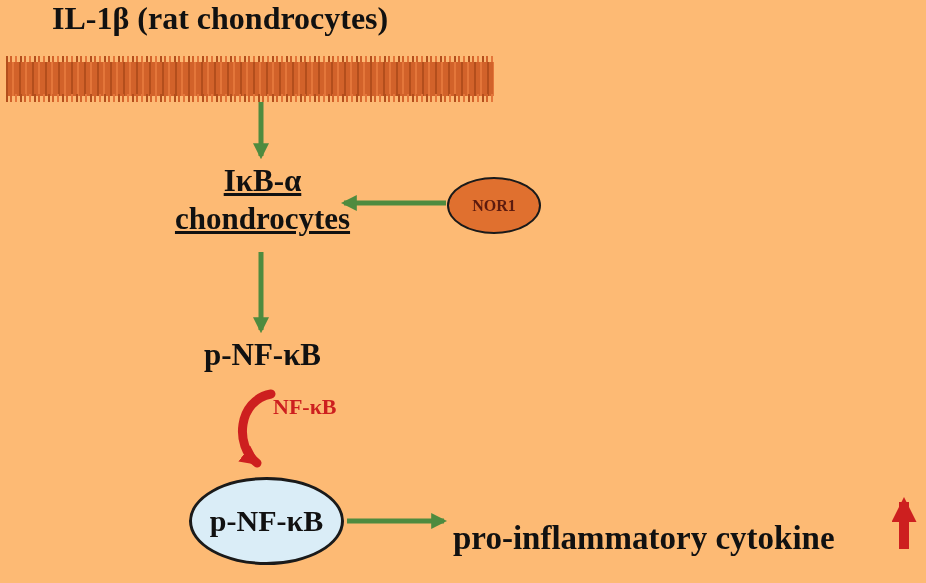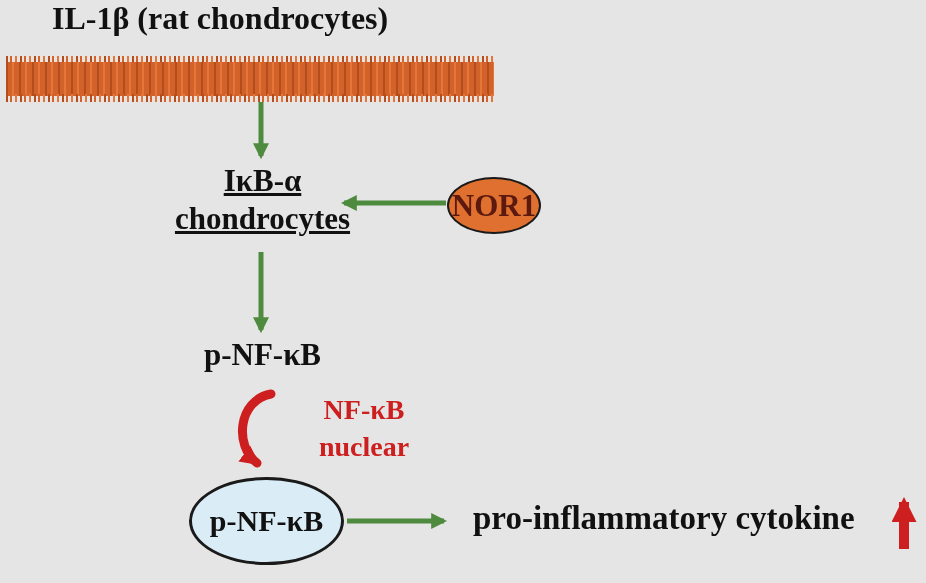--- a/index.html
+++ b/index.html
@@ -4,21 +4,21 @@
 <style>
   :root{
     --membrane:#d2622a; --membrane-dark:#b34e1c; --membrane-light:#e4763a;
     --arrow-green:#4e8b3f; --red:#cd1f1f;
     --nor1-fill:#e0702f; --nor1-text:#5c1a0e;
     --nucleus-fill:#daedf7; --text:#111111;
   }
   *{box-sizing:border-box;}
   html,body{margin:0;padding:0;}
   body{font-family:"Liberation Serif", serif; background:#ffffff;}
-  .canvas{position:relative;width:926px;height:583px;background:#e5e5e5;overflow:hidden;}
+  .canvas{position:relative;width:926px;height:583px;background:#fdba74;overflow:hidden;}
 
   .title{position:absolute;left:52px;top:0;font-size:32px;font-weight:bold;color:var(--text);white-space:nowrap;}
 
   .membrane{position:absolute;left:6px;top:56px;width:488px;height:46px;}
   .membrane-core{position:absolute;left:0;right:0;top:6px;bottom:6px;
     background:repeating-linear-gradient(90deg,
       var(--membrane-dark) 0 2px, var(--membrane) 2px 6px,
       var(--membrane-light) 6px 8px, var(--membrane) 8px 13px);}
   .membrane-fringe{position:absolute;left:0;right:0;height:8px;
     background:repeating-linear-gradient(90deg,
@@ -31,28 +31,28 @@
   svg.arrows{position:absolute;left:0;top:0;pointer-events:none;}
   .green-arrow{stroke:var(--arrow-green);stroke-width:5;fill:none;}
   .red-curve{stroke:var(--red);stroke-width:9;fill:none;stroke-linecap:round;}
   .red-up{stroke:var(--red);stroke-width:10;fill:none;}
   .fill-green{fill:var(--arrow-green);}
   .fill-red{fill:var(--red);}
 
   .label{position:absolute;font-weight:bold;color:var(--text);}
   .ikb{left:120px;top:162px;width:285px;text-align:center;font-size:31px;line-height:1.22;text-decoration:underline;}
   .pnfkb{left:140px;top:337px;width:245px;text-align:center;font-size:31px;}
-  .transloc{left:284px;top:392px;width:160px;text-align:center;font-size:28px;
+  .transloc{left:273px;top:392px;width:160px;font-size:22px;
     color:var(--red);line-height:1.32;}
-  .output{left:453px;top:500px;font-size:33px;white-space:nowrap;margin-left:20px;}
+  .output{left:453px;top:520px;font-size:33px;white-space:nowrap;}
 
   .nor1{position:absolute;left:447px;top:177px;width:94px;height:57px;border-radius:50%;
     background:var(--nor1-fill);border:2px solid #1a1a1a;
     display:flex;align-items:center;justify-content:center;
-    font-size:31px;font-weight:bold;color:var(--nor1-text);}
+    font-size:16px;font-weight:bold;color:var(--nor1-text);}
   .nucleus{position:absolute;left:189px;top:477px;width:155px;height:88px;border-radius:50%;
     background:var(--nucleus-fill);border:3px solid #1a1a1a;
     display:flex;align-items:center;justify-content:center;
     font-size:30px;font-weight:bold;color:var(--text);}
 </style>
 </head>
 <body>
 
 <div class="canvas">
 
@@ -90,21 +90,20 @@
   </div>
 
   <div class="nor1">
     <span>NOR1</span>
   </div>
 
   <div class="label pnfkb">p-NF-κB</div>
 
   <div class="label transloc">
     <div>NF-κB</div>
-    <div>nuclear</div>
   </div>
 
   <div class="nucleus">
     <span>p-NF-κB</span>
   </div>
 
   <div class="label output">pro-inflammatory cytokine</div>
 
 </div>
 

